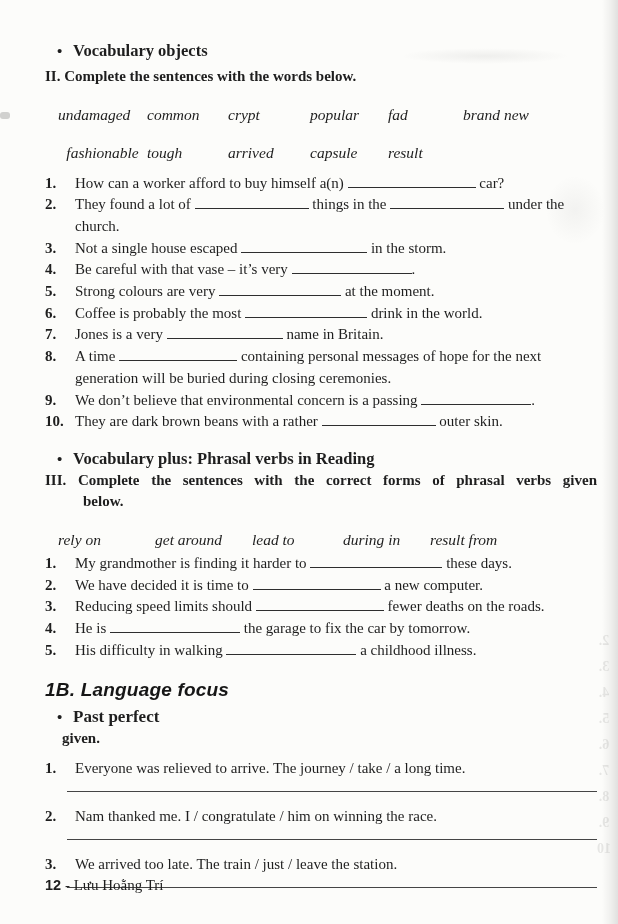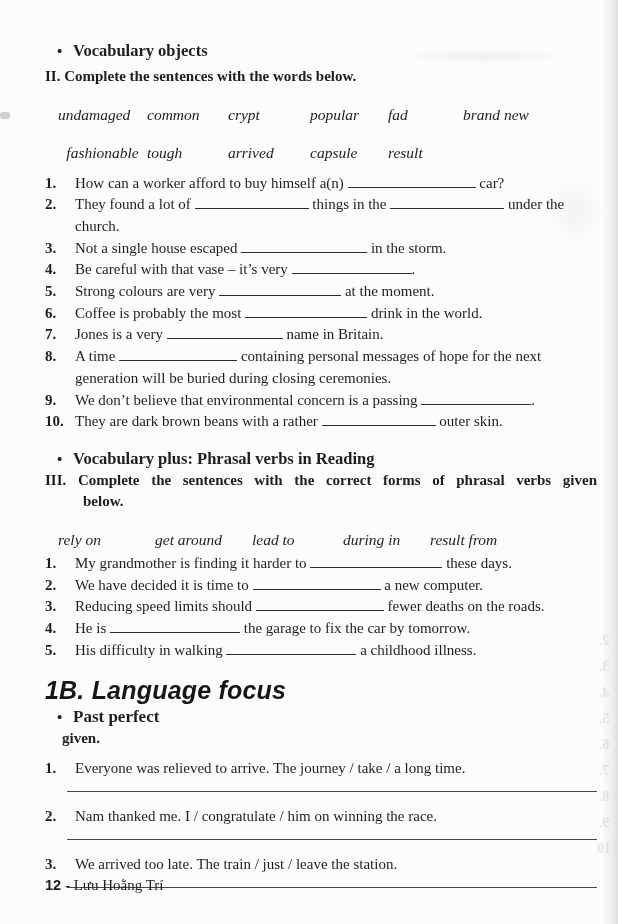--- a/index.html
+++ b/index.html
@@ -33,21 +33,21 @@
   .item .txt{flex:1;}
   .blank{
     display:inline-block;height:13px;vertical-align:baseline;
     border-bottom:1px solid #2e2e2e;
   }
 
   
   .sec-phrasal-head{margin-top:15px;}
   .lf-title{
     font-family:"Liberation Sans","DejaVu Sans",sans-serif;
-    font-weight:bold;font-style:italic;font-size:25px;line-height:26px;
+    font-weight:bold;font-style:italic;font-size:19px;line-height:26px;
     letter-spacing:.2px;margin-top:16px;color:#161616;
   }
   .sec-pp-head{margin-top:3px;font-size:17px;}
 
   
   .w-items{font-size:15px;line-height:22px;}
   .w-item{margin-top:13px;}
   .w-item:first-child{margin-top:7px;}
   .answer-line{
     height:12px;margin-left:22px;width:calc(100% - 22px);

